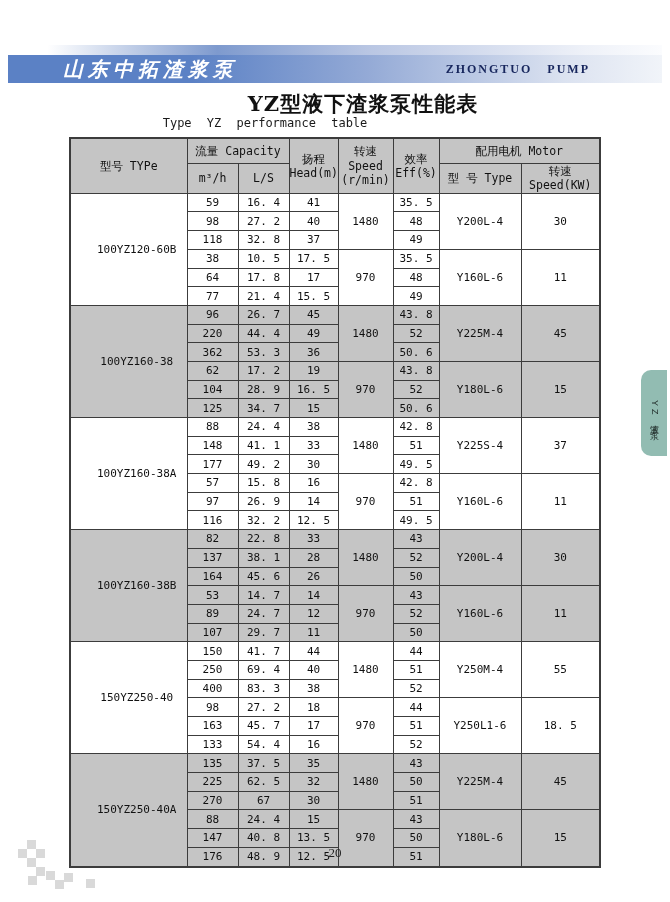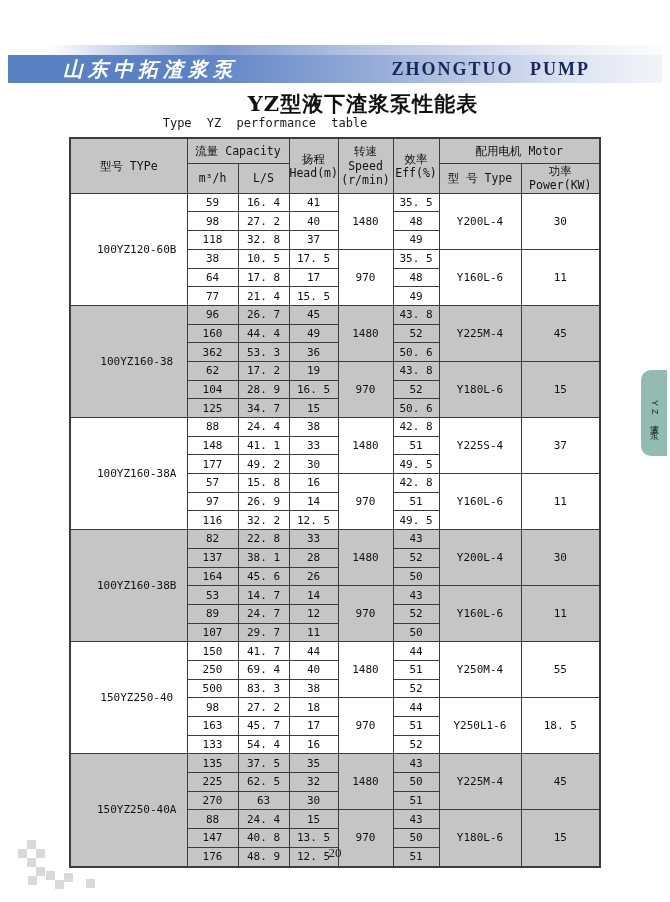--- a/index.html
+++ b/index.html
@@ -7,21 +7,21 @@
 
   
   .top-strip{position:absolute;left:8px;top:45px;width:654px;height:10px;
     background:linear-gradient(to right,#ffffff 0%,#ffffff 6%,#7e9ace 32%,#b9c6e3 55%,#eef1f8 88%,#fbfcfe 100%);}
   .header-bar{position:absolute;left:8px;top:55px;width:654px;height:28px;
     background:linear-gradient(to right,#5b81c5 0%,#5b81c5 28%,#94aad6 55%,#dbe2f0 85%,#f1f4f9 100%);}
   .logo-text{position:absolute;left:55px;top:0;height:28px;line-height:28px;
     font-family:"DejaVu Serif",serif;font-style:italic;font-weight:bold;font-size:20px;
     color:#ffffff;letter-spacing:5px;}
   .brand-text{position:absolute;right:72px;top:0;height:44px;line-height:28px;
-    font-family:"Liberation Serif",serif;font-weight:bold;font-size:18px;
+    font-family:"Liberation Serif",serif;font-weight:bold;font-size:12px;
     color:#17265d;letter-spacing:2px;word-spacing:10px;}
 
   
   .title-zh{position:absolute;left:0;top:90px;width:670px;text-align:center;
     font-family:"DejaVu Serif",serif;font-weight:bold;font-size:21px;color:#111;letter-spacing:1px;padding-left:28px;}
   .title-en{position:absolute;left:0;top:116px;width:530px;text-align:center;
     font-family:"DejaVu Sans Mono",monospace;font-size:12px;color:#1a1a1a;word-spacing:8px;}
 
   
   .perf-table{position:absolute;left:69px;top:137px;border-collapse:collapse;table-layout:fixed;
@@ -77,21 +77,21 @@
       <th rowspan="2">转速Speed
 (r/min)</th>
       <th rowspan="2">效率
 Eff(%)</th>
       <th colspan="2">配用电机 Motor</th>
     </tr>
     <tr>
       <th>m³/h</th>
       <th>L/S</th>
       <th>型 号 Type</th>
-      <th>功率Power(KW)</th>
+      <th>转速Speed(KW)</th>
     </tr>
   </thead>
   <tbody id="perf-body">
       <tr>
         <td rowspan="6" class="model">100YZ120-60B</td>
         <td>59</td>
         <td>16. 4</td>
         <td>41</td>
         <td rowspan="3">1480</td>
         <td>35. 5</td>
@@ -135,21 +135,21 @@
         <td rowspan="6" class="model">100YZ160-38</td>
         <td>96</td>
         <td>26. 7</td>
         <td>45</td>
         <td rowspan="3">1480</td>
         <td>43. 8</td>
         <td rowspan="3">Y225M-4</td>
         <td rowspan="3">45</td>
       </tr>
       <tr class="shaded">
-        <td>160</td>
+        <td>220</td>
         <td>44. 4</td>
         <td>49</td>
         <td>52</td>
       </tr>
       <tr class="shaded">
         <td>362</td>
         <td>53. 3</td>
         <td>36</td>
         <td>50. 6</td>
       </tr>
@@ -270,21 +270,21 @@
         <td rowspan="3">Y250M-4</td>
         <td rowspan="3">55</td>
       </tr>
       <tr>
         <td>250</td>
         <td>69. 4</td>
         <td>40</td>
         <td>51</td>
       </tr>
       <tr>
-        <td>500</td>
+        <td>400</td>
         <td>83. 3</td>
         <td>38</td>
         <td>52</td>
       </tr>
       <tr>
         <td>98</td>
         <td>27. 2</td>
         <td>18</td>
         <td rowspan="3">970</td>
         <td>44</td>
@@ -314,21 +314,21 @@
         <td rowspan="3">45</td>
       </tr>
       <tr class="shaded">
         <td>225</td>
         <td>62. 5</td>
         <td>32</td>
         <td>50</td>
       </tr>
       <tr class="shaded">
         <td>270</td>
-        <td>63</td>
+        <td>67</td>
         <td>30</td>
         <td>51</td>
       </tr>
       <tr class="shaded">
         <td>88</td>
         <td>24. 4</td>
         <td>15</td>
         <td rowspan="3">970</td>
         <td>43</td>
         <td rowspan="3">Y180L-6</td>

